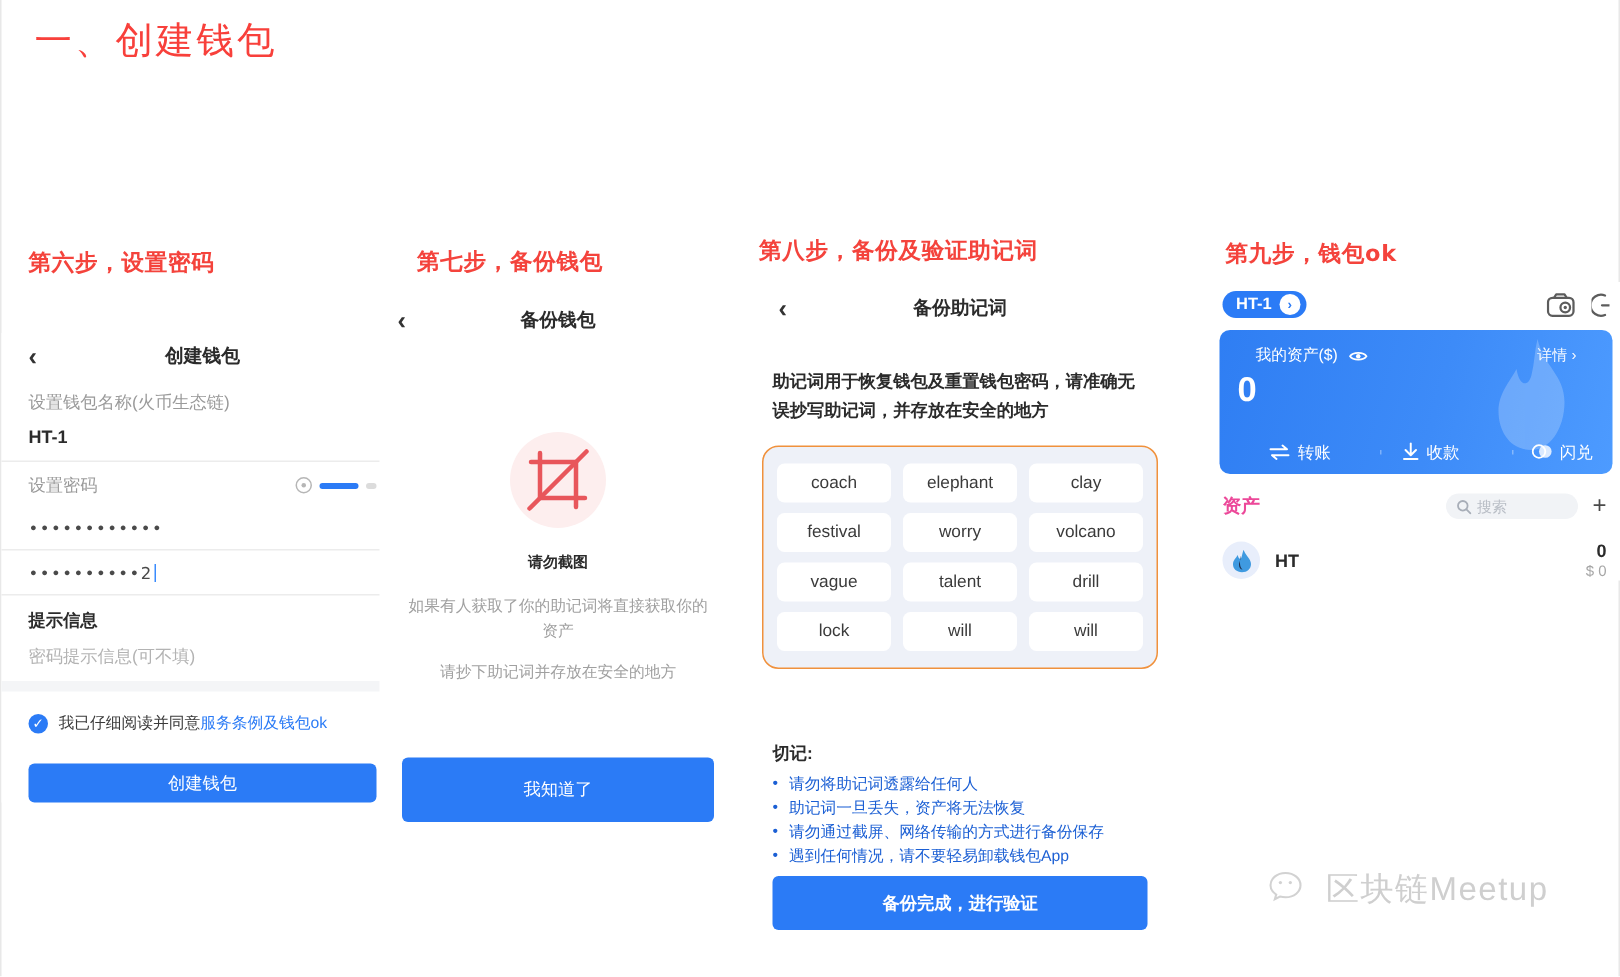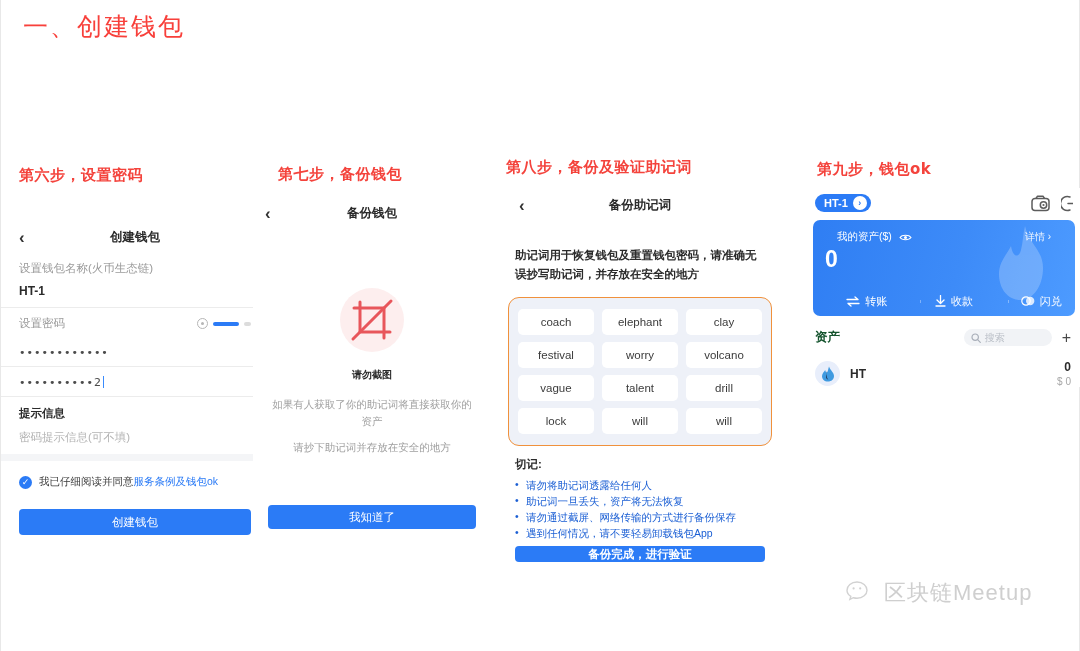--- a/index.html
+++ b/index.html
@@ -110,49 +110,49 @@
     width: 64px; height: 64px; border-radius: 50%; background: #fdeeee;
     position: relative;
   }
   .crop-glyph { position: absolute; inset: 0; }
   .p2-big { text-align: center; font-size: 10px; color: #2b2b2b; margin-top: 16px; font-weight: bold;}
   .p2-sub {
     text-align: center; font-size: 10.5px; color: #a0a0a0;
     margin: 14px 18px 0; line-height: 17px;
   }
   .p2-sub2 { text-align: center; font-size: 10.5px; color: #a0a0a0; margin-top: 11px; }
-  #panel2 .btn-primary { margin: 50px 15px 0; height: 24px; }
+  #panel2 .btn-primary { margin: 50px 15px 0; height: 43px; }
 
   
   #panel3 { left: 500px; top: 190px; width: 278px; }
   #panel3 .phone-head { padding: 0 18px; }
   .p3-desc {
     font-size: 11.5px; color: #2b2b2b; line-height: 19px;
     padding: 26px 14px 0; font-weight: bold;
   }
   .mnemonic-box {
     margin: 13px 7px 0; border: 1.6px solid #f0913c; border-radius: 11px;
     background: #eef1f8; padding: 11px 9px;
     display: grid; grid-template-columns: repeat(3, 1fr); gap: 7px 8px;
   }
   .word {
     background: #fff; border-radius: 5px; height: 26px;
     display: flex; align-items: center; justify-content: center;
     font-size: 11.5px; color: #3b3b3b;
   }
-  .p3-note-t { font-size: 11.5px; color: #2b2b2b; font-weight: bold; padding: 11px 14px 0; }
+  .p3-note-t { font-size: 11.5px; color: #2b2b2b; font-weight: bold; padding: 11px 14px 0; margin-top: 38px; }
   .p3-list { margin: 5px 0 0; padding: 0 14px; list-style: none; }
   .p3-list li {
     font-size: 10.5px; color: #1b5fd4; line-height: 16px;
     position: relative; padding-left: 11px;
   }
   .p3-list li::before {
     content: "\2022"; position: absolute; left: 0; top: -1px; color: #1b5fd4;
   }
-  #panel3 .btn-primary { margin: 5px 14px 0; height: 16px; font-weight: bold; }
+  #panel3 .btn-primary { margin: 5px 14px 0; height: 36px; font-weight: bold; }
 
   
   #panel4 { left: 806px; top: 188px; width: 274px; overflow: hidden; }
   .p4-top {
     display: flex; align-items: center; justify-content: space-between;
     padding: 6px 8px 8px 8px; background: #fff;
   }
   .chip {
     background: #2b7bf6; color: #fff; border-radius: 11px; height: 18px;
     display: flex; align-items: center; gap: 5px; padding: 0 4px 0 9px;
@@ -186,21 +186,21 @@
     gap: 5px; font-size: 11px; position: relative; margin-left: 20px;
   }
   .ac-act + .ac-act::before {
     content: ""; position: absolute; left: 0; top: 6px; bottom: 6px;
     width: 1px; background: rgba(255,255,255,.35);
   }
   .assets-head {
     display: flex; align-items: center; justify-content: space-between;
     padding: 13px 10px 0 8px;
   }
-  .assets-title { font-size: 12.5px; color: #14532d; font-weight: bold; }
+  .assets-title { font-size: 12.5px; color: #ec4899; font-weight: bold; }
   .assets-right { display: flex; align-items: center; gap: 10px; }
   .search-pill {
     width: 74px; height: 17px; border-radius: 9px; background: #f1f3f6;
     display: flex; align-items: center; gap: 4px; padding: 0 7px;
     font-size: 10px; color: #b9bec6;
   }
   .plus { font-size: 16px; color: #4a4a4a; line-height: 1; }
   .asset-row {
     display: flex; align-items: center; justify-content: space-between;
     padding: 14px 10px 0 8px;

